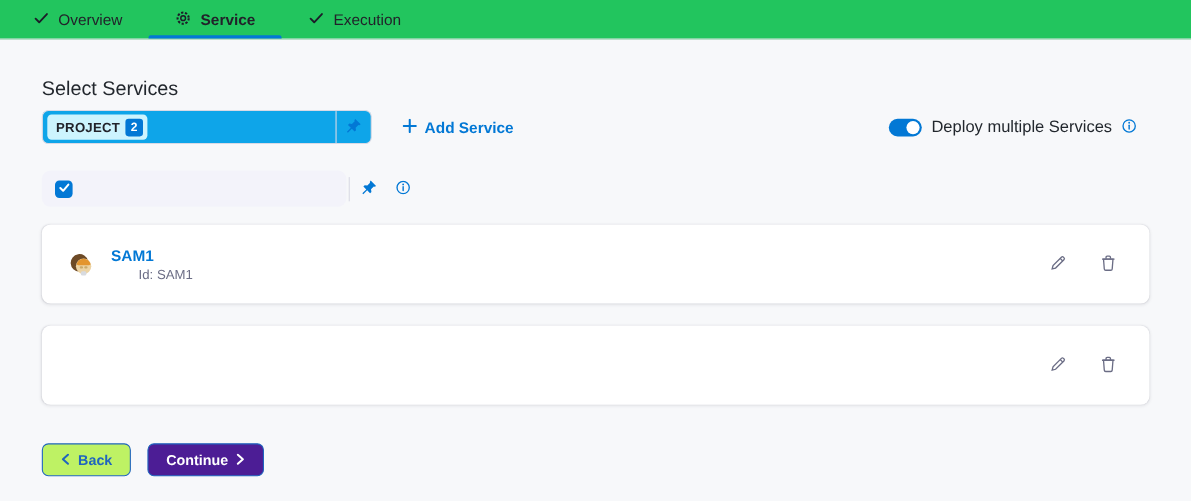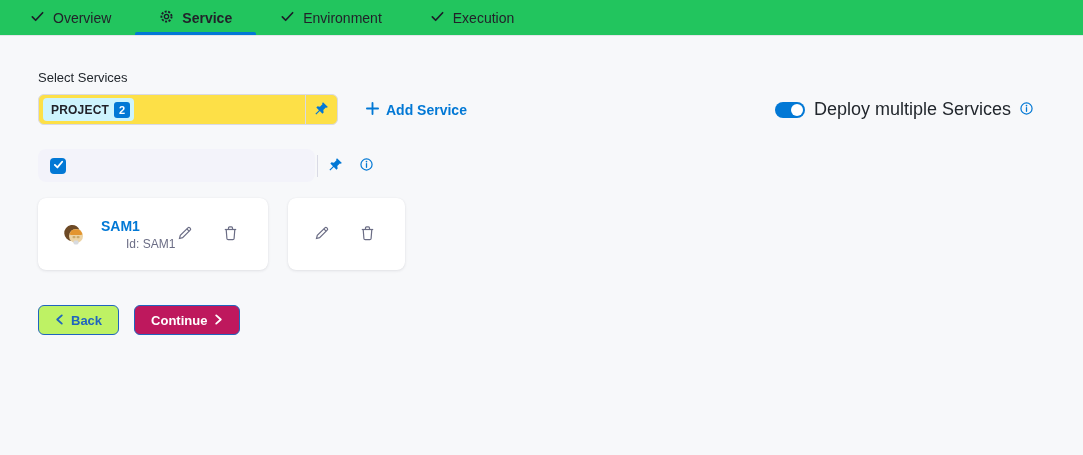--- a/index.html
+++ b/index.html
@@ -21,24 +21,24 @@
     font-size:14px; font-weight:500; color:#22222a; white-space:nowrap;
   }
   .tab.active { font-weight:700; }
   .tab.active::after {
     content:""; position:absolute; left:0; right:0; bottom:0; height:3px;
     background:#0278d5; border-radius:2px 2px 0 0;
   }
   .tab svg { flex:none; }
   
   .content { padding:34px 38px 0 38px; }
-  .field-label { font-size:13px; color:#22272d; margin-bottom:9px; }
+  .field-label { font-size:18px; color:#22272d; margin-bottom:9px; }
   .row1 { display:flex; align-items:center; }
   .multiselect {
-    width:300px; height:31px; background:#fde047; border:1px solid #d9dae5;
+    width:300px; height:31px; background:#0ea5e9; border:1px solid #d9dae5;
     border-radius:6px; display:flex; align-items:center; cursor:text;
   }
   .ms-tags { flex:1; display:flex; align-items:center; padding:0 4px; height:100%; }
   .tag {
     background:#cdf4fe; border-radius:4px; height:23px;
     display:flex; align-items:center; gap:5px; padding:0 4px 0 8px;
     font-size:12px; font-weight:600; color:#22222a; letter-spacing:.2px;
   }
   .tag-count {
     background:#0278d5; color:#fff; font-size:11px; font-weight:700;
@@ -57,61 +57,61 @@
   }
   .right-group { margin-left:auto; display:flex; align-items:center; gap:9px; padding-right:12px; }
   .toggle {
     width:30px; height:16px; background:#0278d5; border-radius:9px;
     position:relative; cursor:pointer; flex:none; border:none;
   }
   .toggle .knob {
     position:absolute; top:2px; right:2px; width:12px; height:12px;
     background:#fff; border-radius:50%;
   }
-  .toggle-label { font-size:18px; color:#22272d; }
+  .toggle-label { font-size:15px; color:#22272d; }
   
   .row2 { margin-top:24px; display:flex; align-items:center; }
   .parallel-box {
     background:#f3f3fa; border-radius:8px; height:33px; width:277px;
     display:flex; align-items:center; gap:12px; padding:0 12px;
   }
   .checkbox {
     width:16px; height:16px; background:#0278d5; border-radius:4px;
     display:flex; align-items:center; justify-content:center; cursor:pointer; flex:none;
     border:none; padding:0;
   }
   .parallel-label { font-size:13px; color:#22272d; }
   .divider-v { width:1px; height:22px; background:#d9dae5; margin-left:2px; }
   .pin-btn {
     width:34px; height:33px; display:flex; align-items:center; justify-content:center;
     cursor:pointer; background:none; border:none;
   }
   .info-btn { background:none; border:none; cursor:pointer; display:flex; align-items:center; margin-left:8px; }
   
-  .cards { margin-top:16px; display:flex; gap:20px; }
+  .cards { margin-top:16px; display:flex; flex-direction:column; gap:20px; }
   .card {
     background:#fff; border-radius:8px; height:72px;
     box-shadow:0 1px 3px rgba(40,41,61,.10), 0 0 1px rgba(40,41,61,.08);
     display:flex; align-items:center; padding:0 28px 0 24px;
   }
   .card-left { display:flex; align-items:center; gap:13px; }
   .avatar { width:26px; height:26px; flex:none; display:flex; }
   .svc-name { color:#0278d5; font-size:14px; font-weight:700; cursor:pointer; margin-bottom:3px; }
   .svc-id { color:#6b6d85; font-size:12px;margin-left:25px; }
   .card-actions { margin-left:auto; display:flex; align-items:center; gap:26px; }
   .icon-btn { background:none; border:none; cursor:pointer; display:flex; align-items:center; padding:2px; }
   
   .footer { margin-top:35px; display:flex; align-items:center; gap:15px; }
   .btn {
     height:30px; border-radius:6px; font-size:13px; font-weight:700;
     display:flex; align-items:center; gap:7px; cursor:pointer; padding:0 16px;
     font-family:"Liberation Sans", sans-serif;
   }
   .btn-back { background:#bef264; border:1px solid #2065be; color:#2065be; }
-  .btn-continue { background:#be185d; border:1px solid #2065be; color:#fff; }
+  .btn-continue { background:#4c1d95; border:1px solid #2065be; color:#fff; }
 </style>
 </head>
 <body>
 
 <div class="tabbar">
   <div class="tab">
     <span>
       <svg width="15" height="15" viewBox="0 0 16 16">
           <polyline points="2.5,8.5 6,12 13.5,4" fill="none" stroke="#1c1c28" stroke-width="1.8" stroke-linecap="round" stroke-linejoin="round"></polyline>
         </svg>
@@ -119,28 +119,20 @@
     <span>Overview</span>
   </div>
   <div class="tab active">
     <span>
       <svg width="15" height="15" viewBox="0 0 16 16" fill="none" stroke="#1c1c28">
         <circle cx="8" cy="8" r="2.3" stroke-width="1.4"></circle>
         <circle cx="8" cy="8" r="5.4" stroke-width="2" stroke-dasharray="2.2 1.6"></circle>
       </svg>
     </span>
     <span>Service</span>
-  </div>
-  <div class="tab">
-    <span>
-      <svg width="15" height="15" viewBox="0 0 16 16">
-          <polyline points="2.5,8.5 6,12 13.5,4" fill="none" stroke="#1c1c28" stroke-width="1.8" stroke-linecap="round" stroke-linejoin="round"></polyline>
-        </svg>
-    </span>
-    <span>Environment</span>
   </div>
   <div class="tab">
     <span>
       <svg width="15" height="15" viewBox="0 0 16 16">
           <polyline points="2.5,8.5 6,12 13.5,4" fill="none" stroke="#1c1c28" stroke-width="1.8" stroke-linecap="round" stroke-linejoin="round"></polyline>
         </svg>
     </span>
     <span>Execution</span>
   </div>
 </div>

